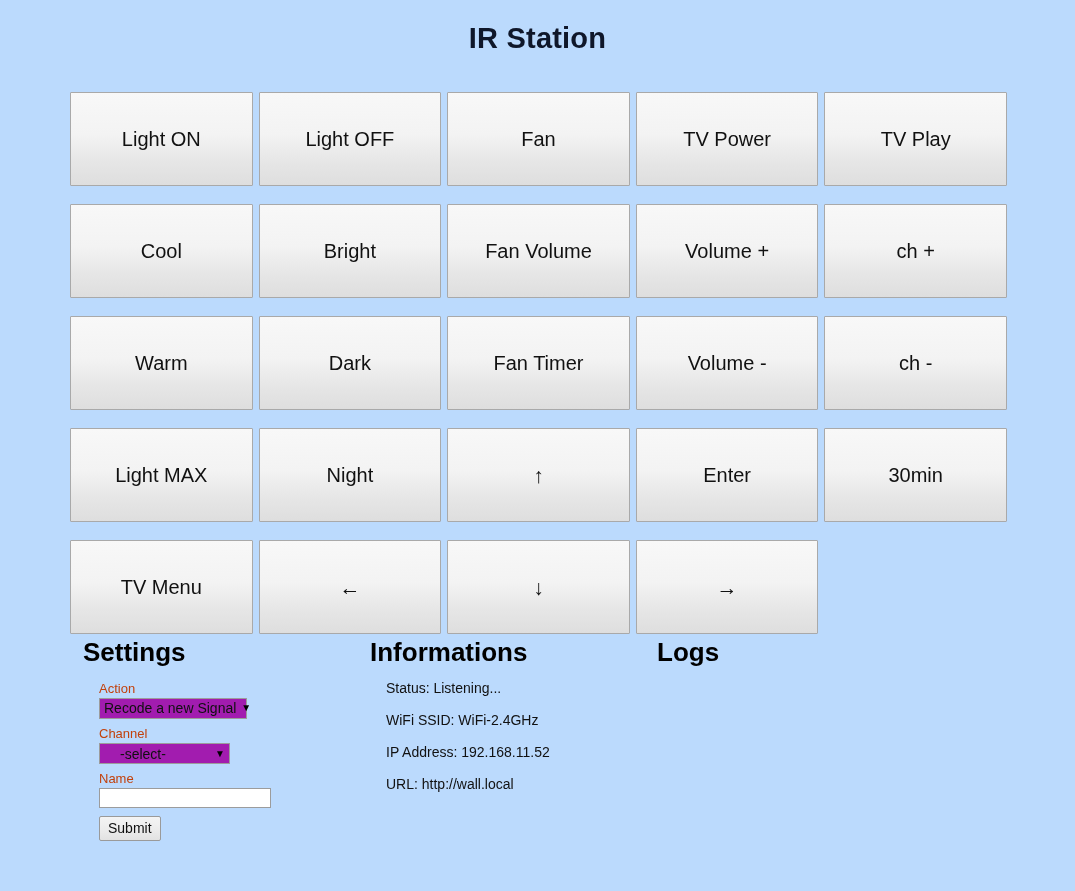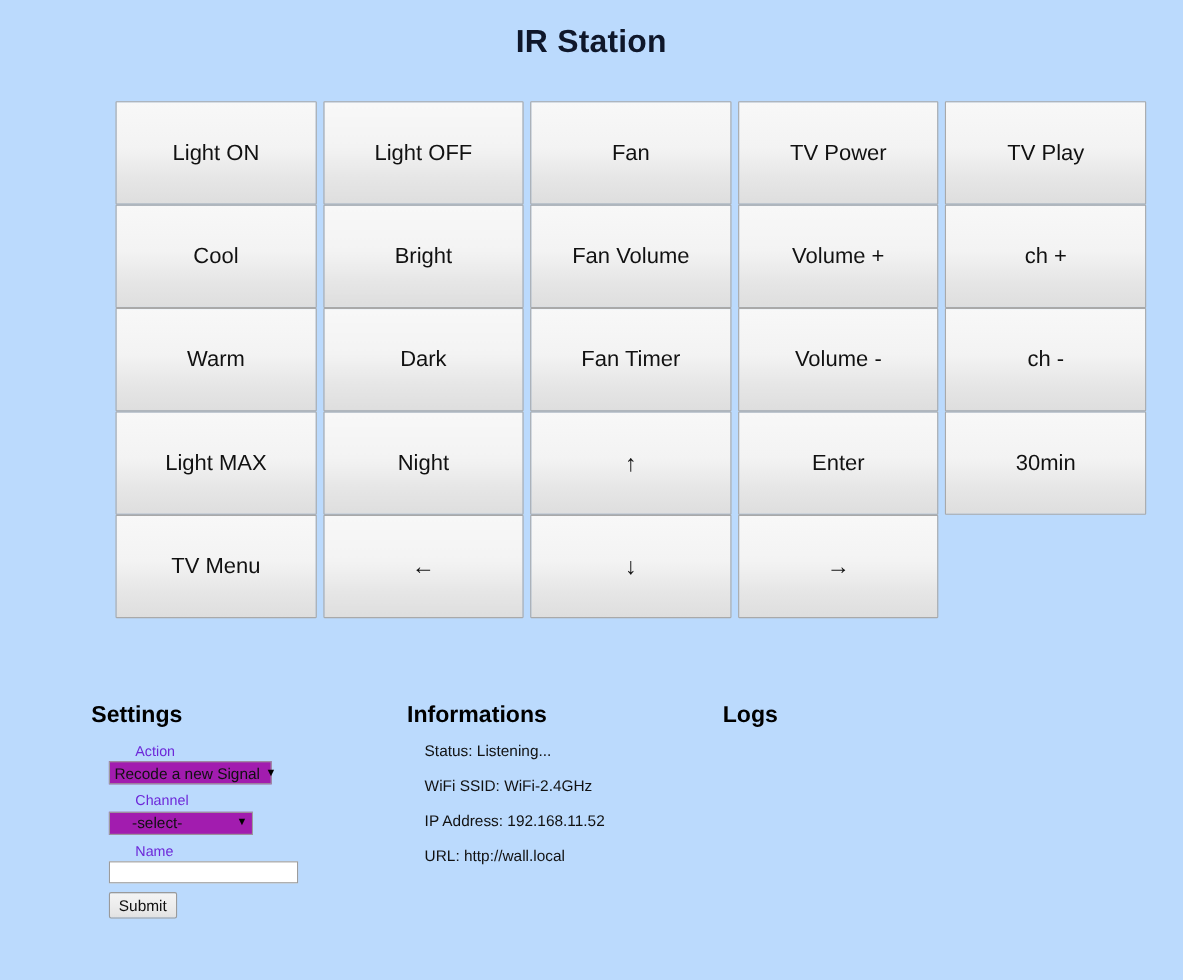--- a/index.html
+++ b/index.html
@@ -30,22 +30,21 @@
 
   
   .button-grid {
     position: absolute;
     left: 70px;
     top: 92px;
     width: 937px;
     display: grid;
     grid-template-columns: repeat(5, 1fr);
     grid-auto-rows: 94px;
-    gap: 0 6px;
-    margin-left: 35px;
+    gap: 18px 6px;
   }
   .ir-button {
     display: flex;
     align-items: center;
     justify-content: center;
     border: 1px solid #a9a9a9;
     border-radius: 1px;
     background: linear-gradient(to bottom, #f8f8f8 0%, #f3f3f3 45%, #e6e6e6 75%, #dedede 100%);
     font-family: "Liberation Sans", sans-serif;
     font-size: 20px;
@@ -68,42 +67,41 @@
     top: 638px;
     width: 950px;
     display: flex;
   }
   .panel {
     width: 287px;
     flex: 0 0 287px;
   }
   .panel-heading {
     font-family: "Liberation Sans", sans-serif;
-    font-size: 21px;
+    font-size: 26px;
     font-weight: bold;
     color: #000000;
     margin: 0 16px 14px 0;
     line-height: 1.1;
   }
   .panel-body {
     padding-left: 16px;
   }
 
   
   .field {
     margin-bottom: 2px;
   }
   .field-label {
     display: block;
     font-family: "Liberation Sans", sans-serif;
     font-size: 13px;
-    color: #6d28d9;
+    color: #c2410c;
     line-height: 1.25;
     margin-bottom: 1px;
-    margin-left: 24px;
   }
   
   .select-wrap {
     position: relative;
     display: inline-block;
     margin-bottom: 5px;
   }
   .select-box {
     font-family: "Liberation Sans", sans-serif;
     font-size: 14px;

